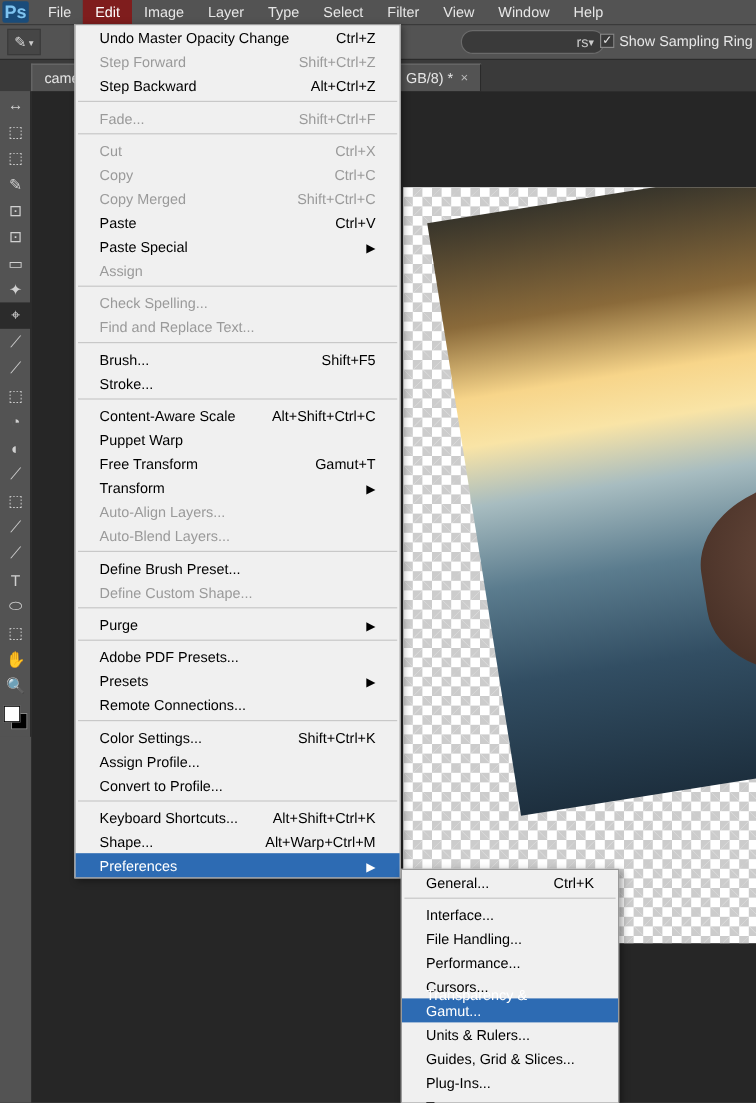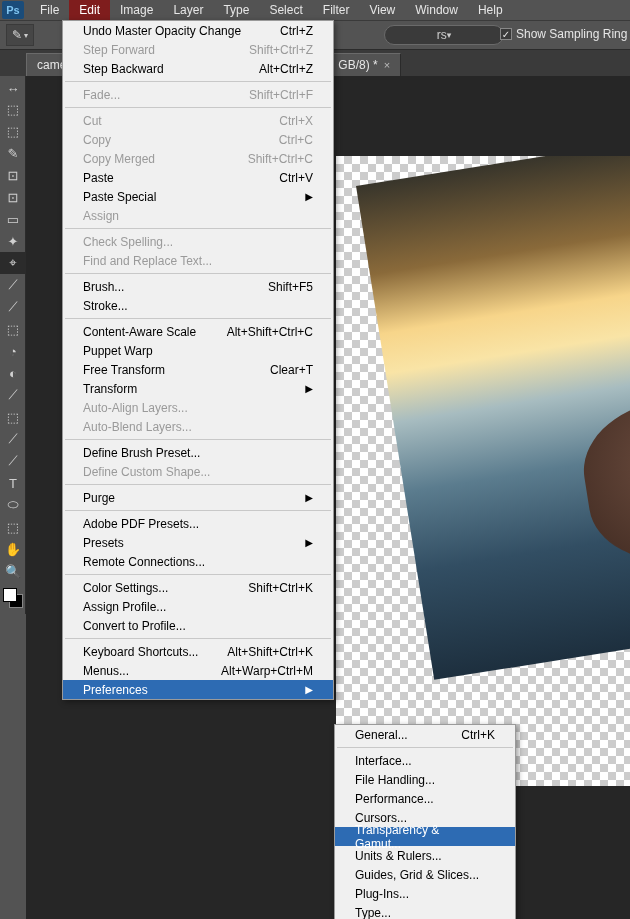--- a/index.html
+++ b/index.html
@@ -1,30 +1,30 @@
 <!DOCTYPE html>
 <html><head>
 <meta charset="utf-8">
 <style>
 * { margin: 0; padding: 0; box-sizing: border-box; font-family: "Segoe UI", Tahoma, sans-serif; font-size: 12px; }
 body { background: #535353; width: 630px; height: 919px; overflow: hidden; position: relative; }
 
 
 .menubar { height: 20px; background: #535353; display: flex; align-items: center; padding-left: 2px; }
-.ps-logo { width: 22px; height: 18px; background: #1a4c7a; color: #7fc4f0; font-weight: bold; font-size: 11px; display: flex; align-items: center; justify-content: center; border-radius: 2px; margin-right: 6px; }
+.ps-logo { width: 22px; height: 18px; background: #1a4c7a; color: #7fc4f0; font-weight: bold; font-size: 15px; display: flex; align-items: center; justify-content: center; border-radius: 2px; margin-right: 6px; }
 .menu-item { color: #e6e6e6; padding: 3px 10px; cursor: default; text-align: center; }
 .menu-item.open { background: #7f1d1d; color: #fff; }
 
 
 .optionsbar { height: 30px; background: #535353; border-top: 1px solid #3a3a3a; border-bottom: 1px solid #2b2b2b; display: flex; align-items: center; padding: 0 6px; gap: 8px; }
 .tool-indicator { width: 28px; height: 22px; border: 1px solid #3a3a3a; background: #464646; display:flex; align-items:center; justify-content:center; }
 .dropdown-chev { color:#ccc; font-size:8px; margin-left:2px; }
 .checkbox { width:12px; height:12px; border:1px solid #888; background:#3a3a3a; display:inline-flex; align-items:center; justify-content:center; color:#e6e6e6; font-size:10px; margin-right:4px; }
 .opt-label { color:#e6e6e6; }
-.select-hidden { width: 280px; height:20px; background:#3a3a3a; border:1px solid #6a6a6a; border-radius:10px; color:#ccc; padding:0 8px; display:flex; align-items:center; justify-content:center; }
+.select-hidden { width: 280px; height:20px; background:#3a3a3a; border:1px solid #6a6a6a; border-radius:10px; color:#ccc; padding:0 8px; display:flex; align-items:center; justify-content:flex-end; }
 
 
 .tabbar { height: 26px; background: #3a3a3a; display:flex; align-items:flex-end; padding-left: 26px; }
 .tab { background:#535353; color:#e6e6e6; padding:4px 10px; border-top:1px solid #6a6a6a; border-left:1px solid #6a6a6a; border-right:1px solid #2a2a2a; display:flex; align-items:center; gap:6px; }
 .tab .close { color:#bbb; font-size:11px; }
 
 
 .toolspanel { position:absolute; top:76px; left:0; width:26px; background:#535353; border-right:1px solid #2b2b2b; }
 .tool { width:26px; height:22px; display:flex; align-items:center; justify-content:center; color:#d0d0d0; font-size:13px; }
 .tool.sel { background:#2b2b2b; }
@@ -47,21 +47,21 @@
 .photo { position:absolute; top:80px; left:310px; width:420px; height:630px; overflow:hidden; }
 .photo-inner { position:absolute; top:30px; left:20px; width:500px; height:500px; transform:rotate(-9deg); transform-origin:top left;
   background: linear-gradient(to bottom, #38352b 0%, #8a6a3a 18%, #f7d58a 30%, #f9e4a6 38%, #a7bcc0 48%, #5b7c8e 62%, #324e63 78%, #1d2f3e 100%);
 }
 .hand { position:absolute; top:260px; left:180px; width:220px; height:160px; background: radial-gradient(circle at 40% 40%, #6b4c3e 0%, #4a3228 60%, transparent 70%); border-radius:40% 50% 50% 40%; }
 
 
 .dropdown { position:absolute; background:#f0f0f0; border:1px solid #9a9a9a; box-shadow: 2px 2px 6px rgba(0,0,0,0.4); }
 .edit-menu { top:20px; left:62px; width:272px; }
 .prefs-menu { top:724px; left:334px; width:182px; }
-.dd-row { display:flex; align-items:center; justify-content:space-between; padding:2px 20px 2px 20px; height:19px; color:#000; cursor:default; position:relative; }
+.dd-row { display:flex; align-items:flex-end; justify-content:space-between; padding:18px 20px 2px 20px; height:19px; color:#000; cursor:default; position:relative; }
 .dd-row.disabled { color:#9a9a9a;gap:46px; }
 .dd-row.hover { background:#2d6bb3; color:#fff;gap:32px; }
 .dd-row .arrow { font-size:10px; }
 .dd-sep { height:1px; background:#c8c8c8; margin:3px 2px; }
 .shortcut { color:inherit; }
 </style>
 </head>
 <body>
 
 <div class="menubar">
@@ -215,21 +215,21 @@
     <div class="dd-row">
       <span>Content-Aware Scale</span>
       <span class="shortcut">Alt+Shift+Ctrl+C</span>
     </div>
     <div class="dd-row">
       <span>Puppet Warp</span>
       <span></span>
     </div>
     <div class="dd-row">
       <span>Free Transform</span>
-      <span class="shortcut">Clear+T</span>
+      <span class="shortcut">Gamut+T</span>
     </div>
     <div class="dd-row">
       <span>Transform</span>
       <span class="arrow">▶</span>
     </div>
     <div class="dd-row disabled">
       <span>Auto-Align Layers...</span>
       <span></span>
     </div>
     <div class="dd-row disabled">
@@ -275,21 +275,21 @@
     <div class="dd-row">
       <span>Convert to Profile...</span>
       <span></span>
     </div>
     <div class="dd-sep"></div>
     <div class="dd-row">
       <span>Keyboard Shortcuts...</span>
       <span class="shortcut">Alt+Shift+Ctrl+K</span>
     </div>
     <div class="dd-row">
-      <span>Menus...</span>
+      <span>Shape...</span>
       <span class="shortcut">Alt+Warp+Ctrl+M</span>
     </div>
     <div class="dd-row hover">
       <span>Preferences</span>
       <span class="arrow">▶</span>
     </div>
   </div>
 
 <div class="dropdown prefs-menu" id="prefs-dd">
     <div class="dd-row">

